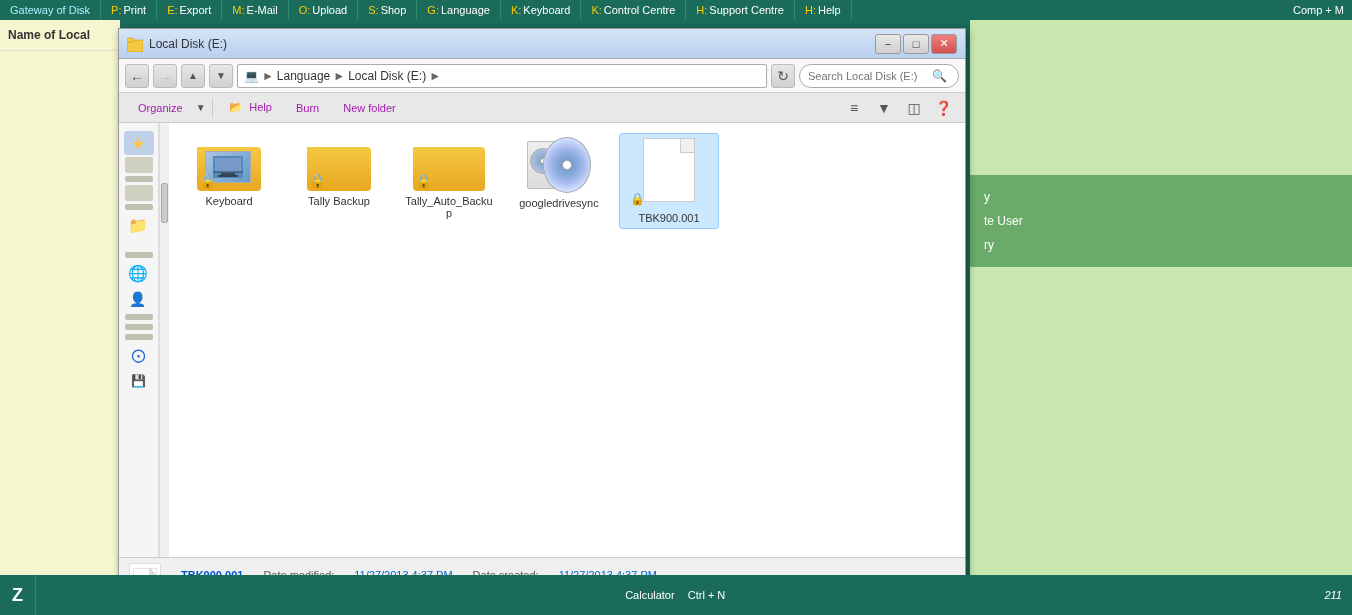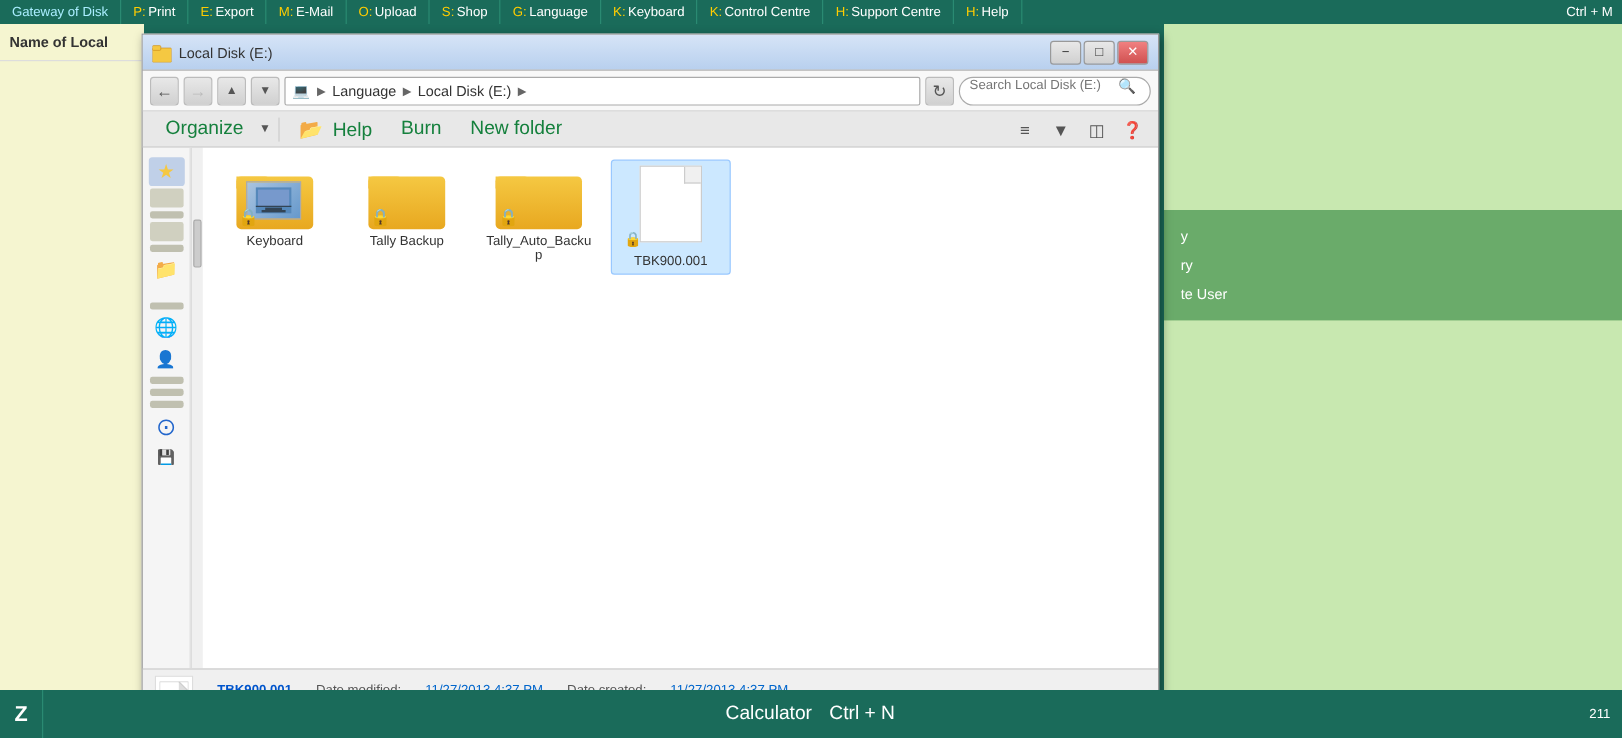--- a/index.html
+++ b/index.html
@@ -72,21 +72,21 @@
       font-size: 11px;
       padding: 2px 12px;
       border-right: 1px solid #2a8a72;
       height: 40px;
       display: flex;
       align-items: center;
     }
     .bottom-right {
       margin-left: auto;
       color: #fff;
-      font-size: 16px;
+      font-size: 11px;
       padding: 2px 10px;
     }
 
     
     .explorer-window {
       position: absolute;
       top: 28px;
       left: 118px;
       width: 848px;
       height: 580px;
@@ -180,21 +180,21 @@
       margin: 0 3px;
     }
     .search-box {
       width: 160px;
       height: 24px;
       background: white;
       border: 1px solid #aaa;
       border-radius: 12px;
       padding: 0 8px;
       display: flex;
-      align-items: flex-start;
+      align-items: center;
       gap: 4px;
     }
     .search-input {
       border: none;
       outline: none;
       font-size: 11px;
       color: #999;
       width: 120px;
       background: transparent;
     }
@@ -209,22 +209,22 @@
       padding: 0 8px;
       gap: 2px;
       flex-shrink: 0;
     }
     .toolbar-btn {
       padding: 3px 10px;
       background: transparent;
       border: 1px solid transparent;
       border-radius: 3px;
       cursor: pointer;
-      font-size: 16px;
-      color: #15803d;
+      font-size: 11px;
+      color: #a21caf;
     }
     .toolbar-sep {
       width: 1px;
       height: 20px;
       background: #ccc;
       margin: 0 4px;
     }
     .toolbar-right {
       margin-left: auto;
       display: flex;
@@ -536,33 +536,33 @@
   <span class="top-menu-item"><span class="key">E: </span>Export</span>
   <span class="top-menu-item"><span class="key">M: </span>E-Mail</span>
   <span class="top-menu-item"><span class="key">O: </span>Upload</span>
   <span class="top-menu-item"><span class="key">S: </span>Shop</span>
   <span class="top-menu-item"><span class="key">G: </span>Language</span>
   <span class="top-menu-item"><span class="key">K: </span>Keyboard</span>
   <span class="top-menu-item"><span class="key">K: </span>Control Centre</span>
   <span class="top-menu-item"><span class="key">H: </span>Support Centre</span>
   <span class="top-menu-item"><span class="key">H: </span>Help</span>
   <div class="top-menu-right">
-    <span class="ctrl-m">Ctrl + M</span>
+    <span class="ctrl-m">Comp + M</span>
   </div>
 </div>
 
 <div class="tally-left-main">
   <div class="tally-name">Name of Local</div>
 </div>
 
 <div class="tally-right-main">
   <div class="tally-right-inner">
     <div>y</div>
+    <div>te User</div>
     <div>ry</div>
-    <div>te User</div>
   </div>
 </div>
 
 <div class="explorer-window">
 
   <div class="title-bar">
     <div class="title-bar-icon">
       <svg width="16" height="16" viewBox="0 0 16 16">
         <rect x="0" y="4" width="16" height="12" rx="1" fill="#f5c842" stroke="#c8881a" stroke-width="0.5"></rect>
         <rect x="0" y="2" width="7" height="4" rx="1" fill="#f5c842" stroke="#c8881a" stroke-width="0.5"></rect>
@@ -677,20 +677,34 @@
       <div class="file-item">
         <div class="folder-icon" style="width:72px;">
           <div class="folder-tab"></div>
           <div class="folder-body" style="width:72px;">
           </div>
           <span class="lock-icon">🔒</span>
         </div>
         <span class="file-label">Tally_Auto_Backu<br>p</span>
       </div>
 
+      <div class="file-item">
+        <div class="cd-wrap">
+          <div class="cd-box">
+
+            <div style="position:absolute; top:6px; left:2px; width:26px; height:26px; border-radius:50%; background:radial-gradient(circle, #ccc 15%, #88aacc 20%, #aabbdd 60%, #ccd0ee 100%); border:1px solid #aaa; display:flex; align-items:center; justify-content:center;">
+              <div style="width:6px; height:6px; border-radius:50%; background:white; border:1px solid #999;"></div>
+            </div>
+          </div>
+          <div class="cd-icon" style="position:relative; z-index:2; margin-left:16px;">
+            <div class="cd-hole"></div>
+          </div>
+        </div>
+        <span class="file-label">googledrivesync</span>
+      </div>
 
       <div class="file-item selected">
         <div class="doc-icon">
           <div class="doc-body">
             <div class="doc-fold"></div>
           </div>
         </div>
         <span class="lock-icon" style="position:relative; font-size:12px; margin-top:-8px; align-self:flex-start; margin-left:4px;">🔒</span>
         <span class="file-label">TBK900.001</span>
       </div>
@@ -723,14 +737,14 @@
   </div>
 
 </div>
 
 <div class="bottom-bar">
   <div class="bottom-item" style="font-size:18px; font-weight:bold; color:#fff;">Z</div>
   <div class="bottom-right">
     <span>Calculator</span>
     <span style="margin-left:10px;">Ctrl + N</span>
   </div>
-  <div style="color:#fff; font-size:11px; padding:2px 10px; margin-left: auto;">211</div>
+  <div style="color:#fff; font-size:11px; padding:2px 10px; margin-left: auto; font-style: italic;">211</div>
 </div>
 
 </body></html>

